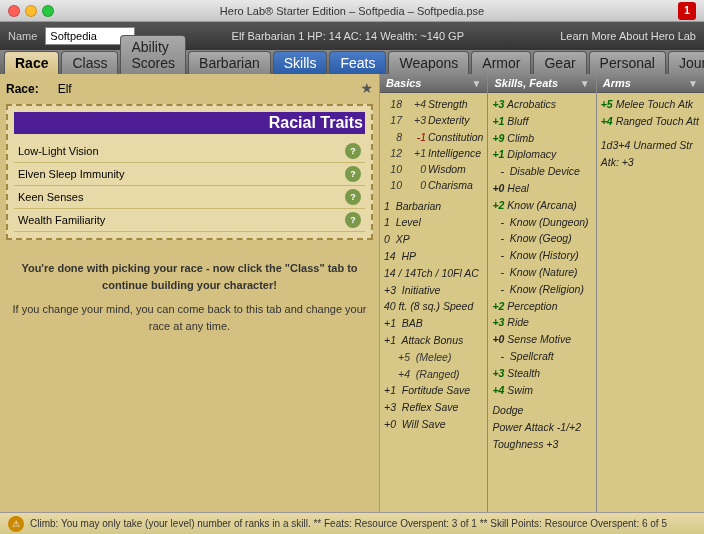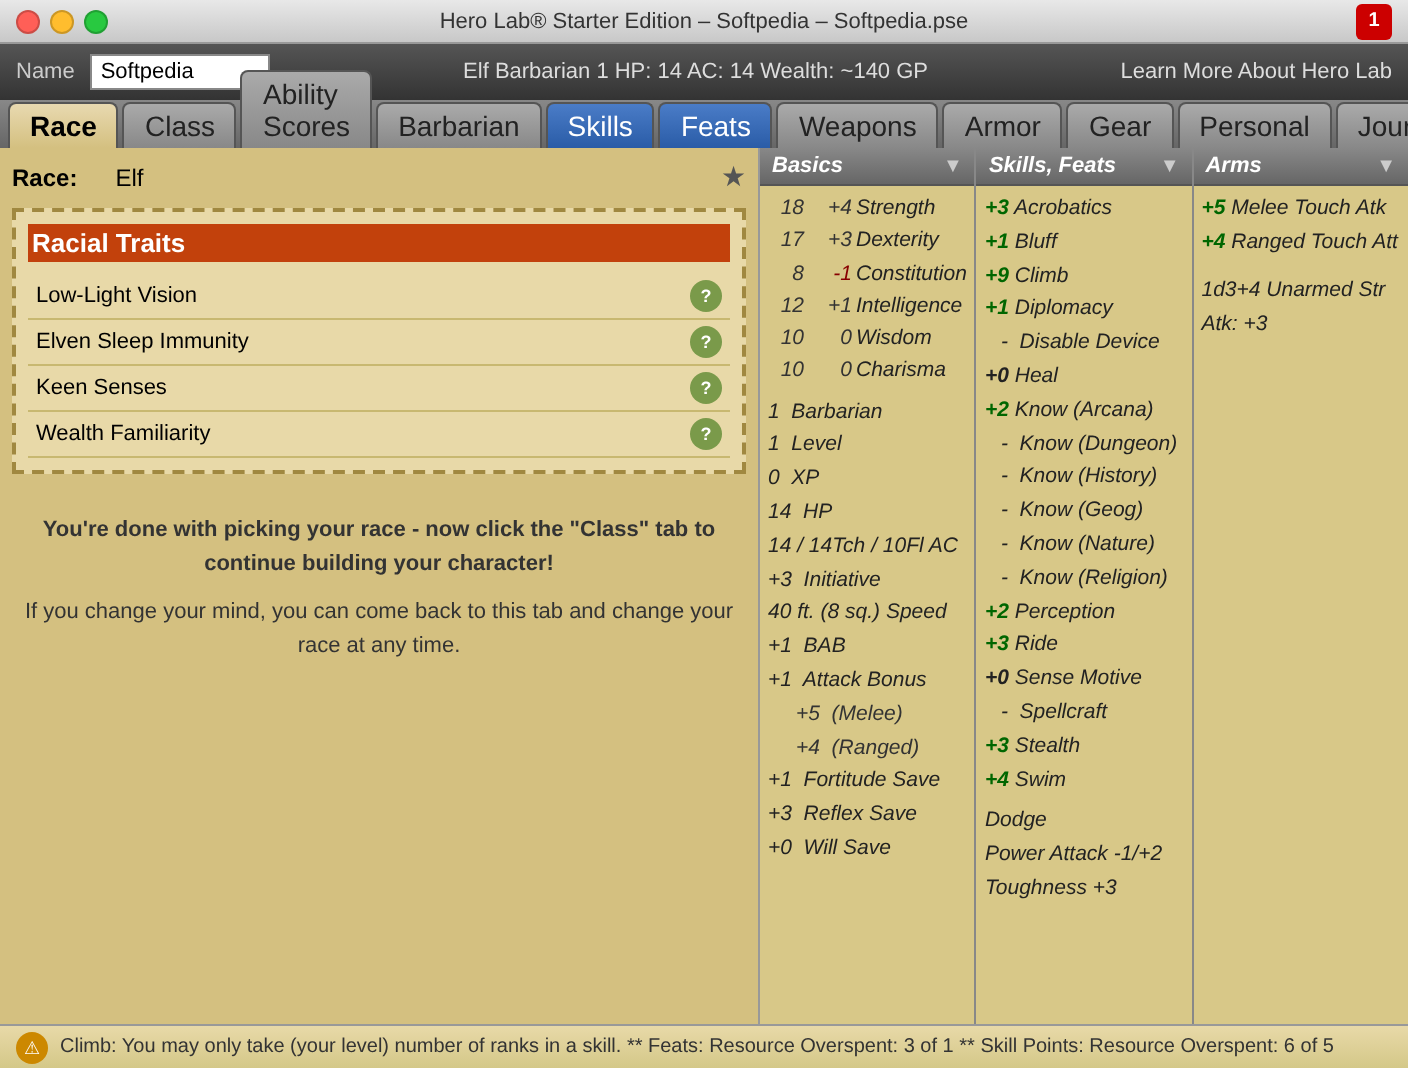--- a/index.html
+++ b/index.html
@@ -126,25 +126,25 @@
       color: #555;
     }
 
     .racial-traits-box {
       border: 2px dashed #a08840;
       background: #e8d9a8;
       padding: 6px;
       margin-bottom: 10px;
     }
     .racial-traits-header {
-      background: #c2410c;
+      background: #4c1d95;
       color: white;
-      text-align: left;
+      text-align: right;
       font-weight: bold;
-      font-size: 13px;
+      font-size: 16px;
       padding: 2px;
       margin-bottom: 6px;
     }
     .trait-row {
       display: flex;
       align-items: center;
       padding: 3px 4px;
       border-bottom: 1px solid #c8b870;
     }
     .trait-name { flex: 1; font-size: 11px; }
@@ -392,22 +392,22 @@
       </div>
       <div class="panel-content">
         <div class="skills-line"><span class="skills-bonus pos">+3</span> Acrobatics</div>
         <div class="skills-line"><span class="skills-bonus pos">+1</span> Bluff</div>
         <div class="skills-line"><span class="skills-bonus pos" style="color:#006600;font-weight:bold">+9</span> Climb</div>
         <div class="skills-line"><span class="skills-bonus pos">+1</span> Diplomacy</div>
         <div class="skills-line skills-indent">- &nbsp;Disable Device</div>
         <div class="skills-line"><span class="skills-bonus">+0</span> Heal</div>
         <div class="skills-line"><span class="skills-bonus pos">+2</span> Know (Arcana)</div>
         <div class="skills-line skills-indent">- &nbsp;Know (Dungeon)</div>
+        <div class="skills-line skills-indent">- &nbsp;Know (Geog)</div>
         <div class="skills-line skills-indent">- &nbsp;Know (History)</div>
-        <div class="skills-line skills-indent">- &nbsp;Know (Geog)</div>
         <div class="skills-line skills-indent">- &nbsp;Know (Nature)</div>
         <div class="skills-line skills-indent">- &nbsp;Know (Religion)</div>
         <div class="skills-line"><span class="skills-bonus pos">+2</span> Perception</div>
         <div class="skills-line"><span class="skills-bonus pos">+3</span> Ride</div>
         <div class="skills-line"><span class="skills-bonus">+0</span> Sense Motive</div>
         <div class="skills-line skills-indent">- &nbsp;Spellcraft</div>
         <div class="skills-line"><span class="skills-bonus pos">+3</span> Stealth</div>
         <div class="skills-line"><span class="skills-bonus pos">+4</span> Swim</div>
         <div style="height:4px"></div>
         <div class="skills-line">Dodge</div>

